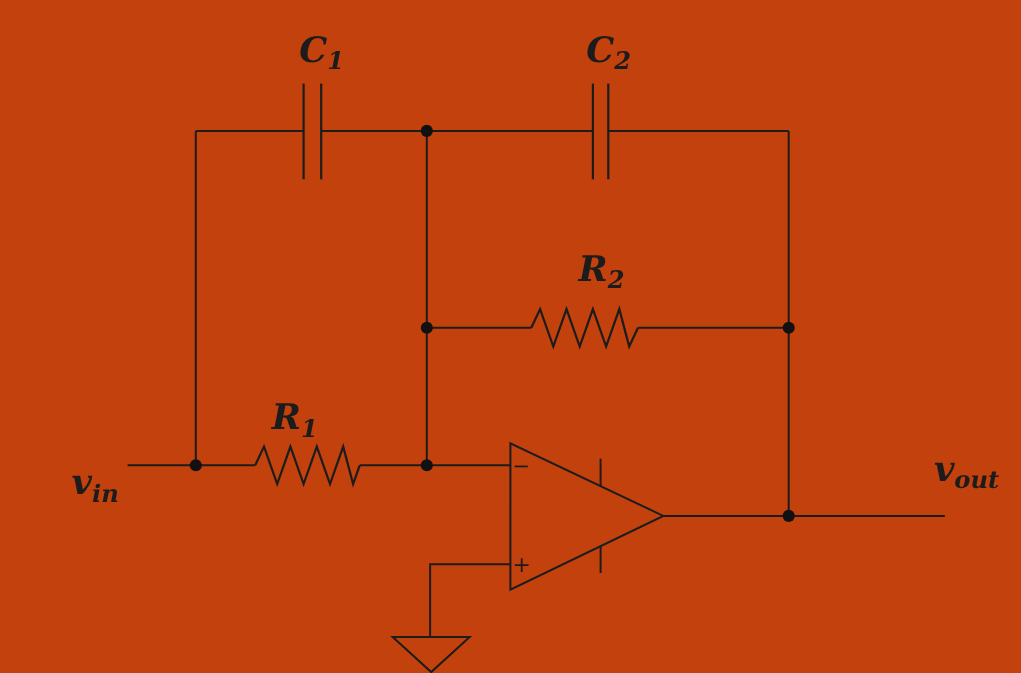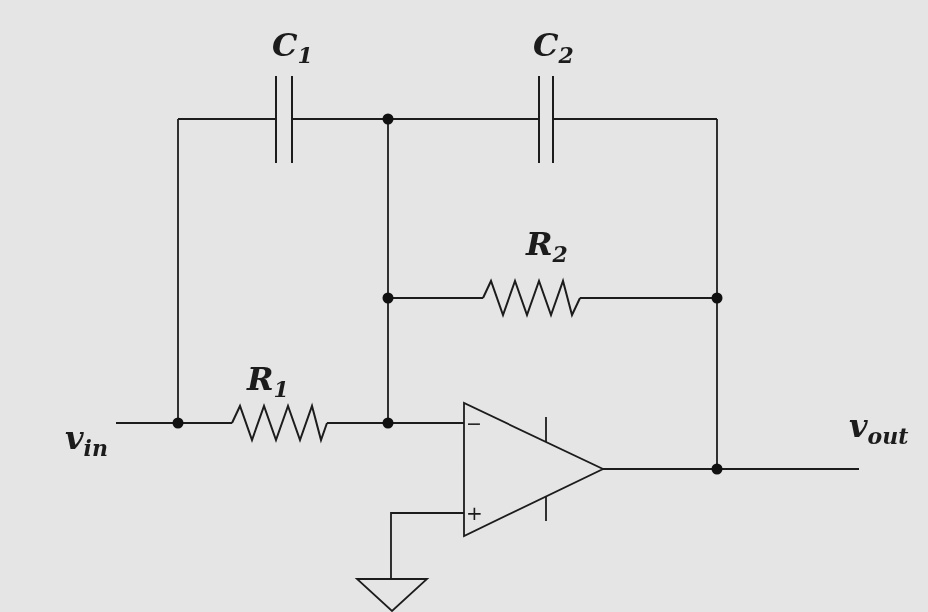--- a/index.html
+++ b/index.html
@@ -5,21 +5,21 @@
   html, body {
     margin: 0;
     padding: 0;
     background: #ffffff;
     font-family: "DejaVu Serif", serif;
   }
   .stage {
     position: relative;
     width: 928px;
     height: 612px;
-    background: #e5e5e5;
+    background: #c2410c;
     overflow: hidden;
   }
   svg { display: block; }
   .lbl {
     font-family: "DejaVu Serif", serif;
     font-style: italic;
     font-weight: bold;
     font-size: 32px;
   }
   .lbl .sub {

